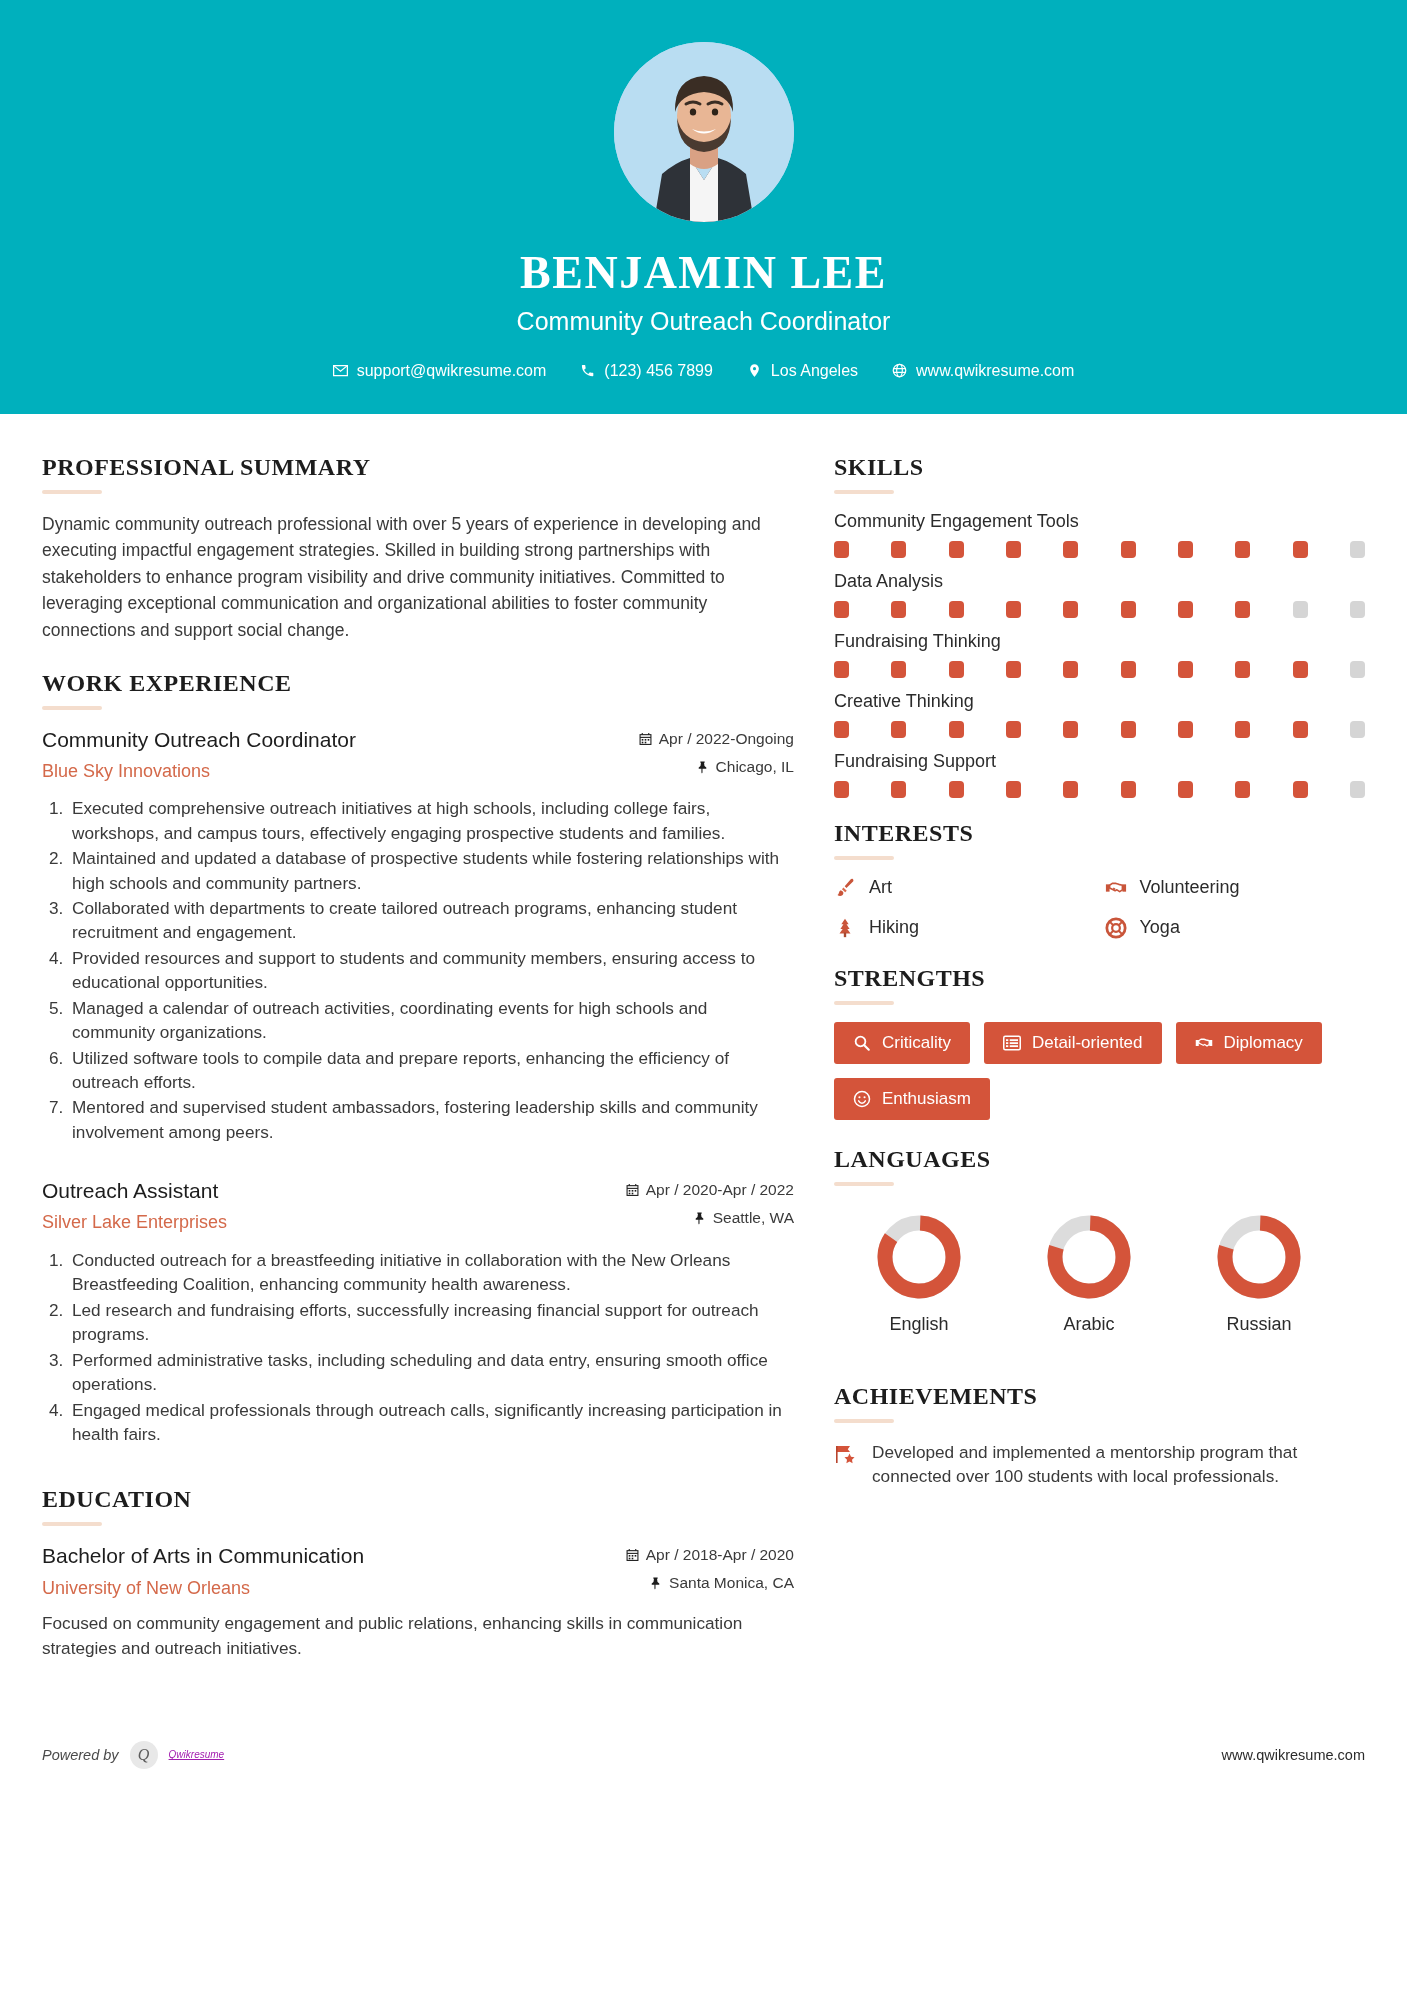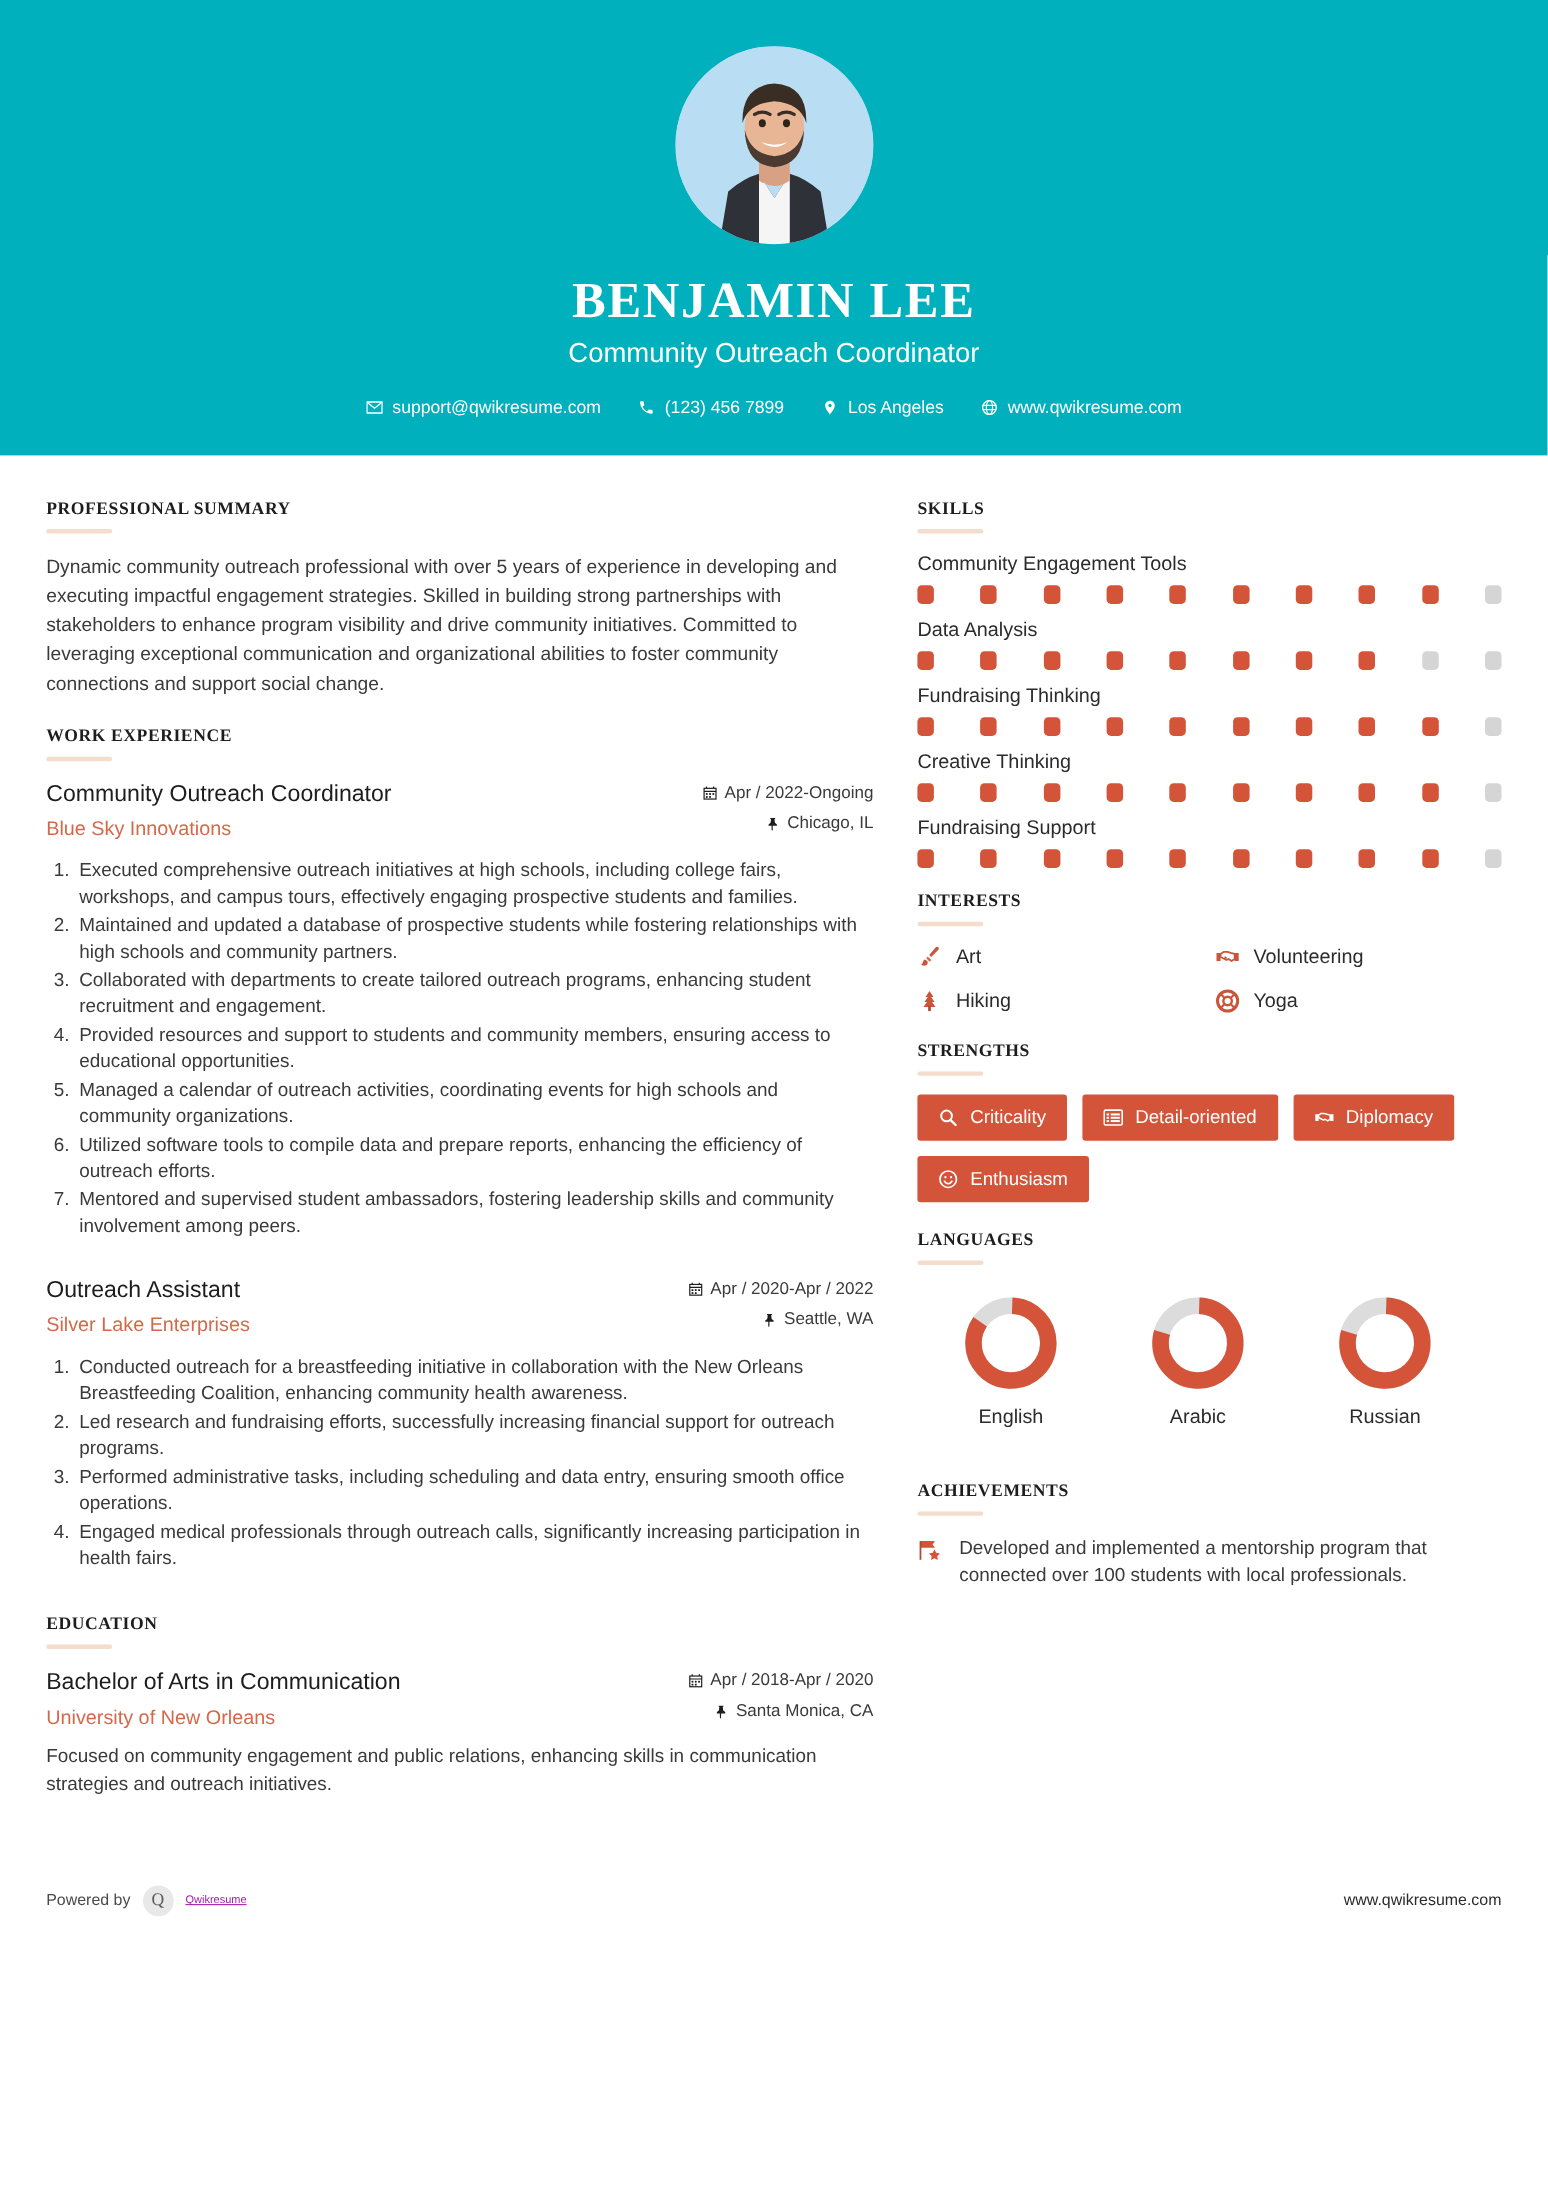--- a/index.html
+++ b/index.html
@@ -79,21 +79,21 @@
     gap: 40px;
     align-items: flex-start;
   }
   .col-left  { width: 752px; flex: none; }
   .col-right { width: 531px; flex: none; }
 
   
   .sec-title {
     font-family: "Liberation Serif", serif;
     font-weight: bold;
-    font-size: 16px;
+    font-size: 24px;
     letter-spacing: 0.5px;
     color: #1d1d1d;
     text-transform: uppercase;
   }
   .sec-rule {
     width: 60px;
     height: 4px;
     border-radius: 3px;
     background: #f4ddcd;
     margin-top: 9px;
@@ -260,20 +260,21 @@
     align-items: center;
     padding: 34px 42px 26px 42px;
     margin-top: 24px;
   }
   .powered {
     display: flex;
     align-items: center;
     gap: 11px;
     font-size: 14.5px;
     color: #4a4a4a;
+    font-style: italic;
   }
   .q-badge {
     width: 28px; height: 28px;
     border-radius: 50%;
     background: #e8e8e8;
     display: inline-flex;
     align-items: center;
     justify-content: center;
     font-family: "Liberation Serif", serif;
     font-size: 16px;

